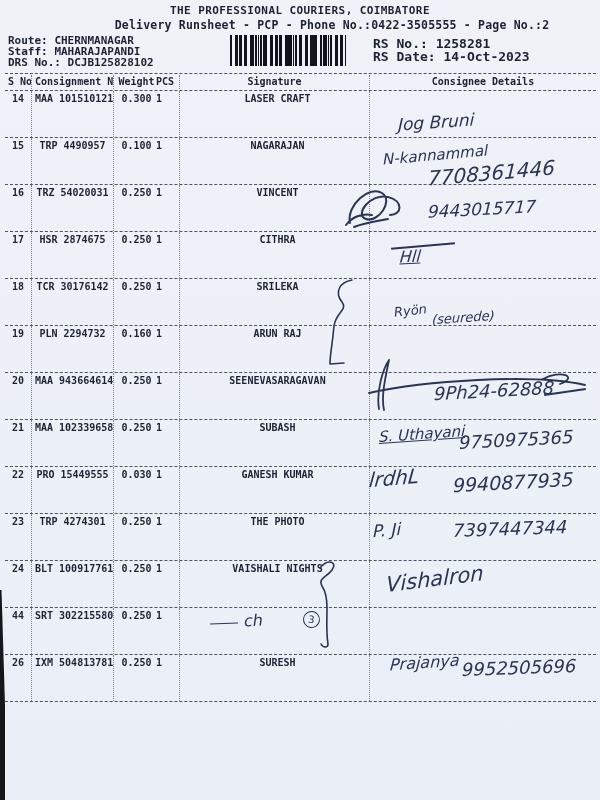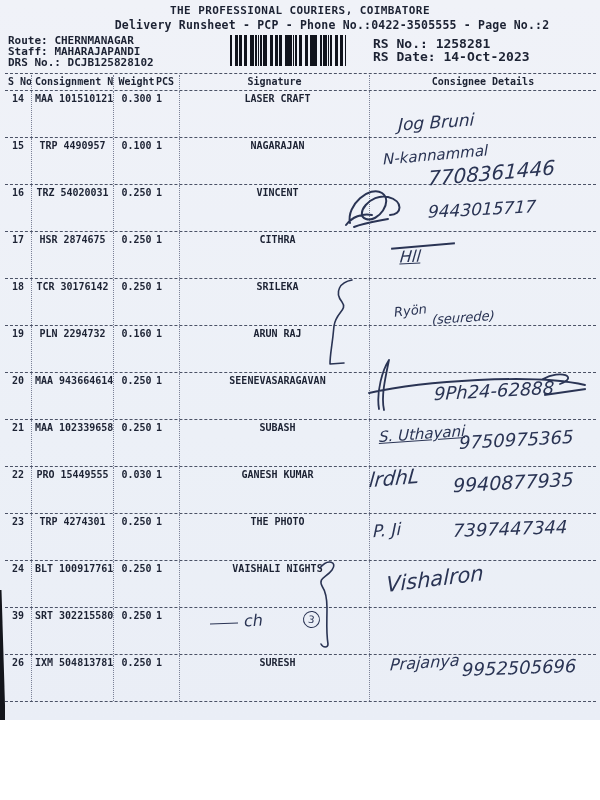--- a/index.html
+++ b/index.html
@@ -1,16 +1,16 @@
 <!DOCTYPE html>
 <html><head>
 <meta charset="utf-8">
 <style>
   html,body{margin:0;padding:0;background:#ffffff;}
-  .page{position:relative;width:600px;height:720px;overflow:hidden;
+  .page{position:relative;width:600px;height:800px;overflow:hidden;
         background:linear-gradient(180deg,#f0f2f8 0%,#ecf0f7 60%,#eaeef6 100%);
         font-family:"DejaVu Sans Mono","Liberation Mono",monospace;
         font-weight:bold;color:#1c2233;}
   
   .title{position:absolute;top:4px;left:0;width:100%;text-align:center;
          font-size:11px;letter-spacing:.4px;}
   .subtitle{position:absolute;top:18px;left:0;width:100%;text-align:center;
          font-size:11.5px;letter-spacing:.2px;margin-left:32px;}
   .meta-left{position:absolute;left:8px;top:35px;font-size:11px;line-height:11px;white-space:pre;}
   .meta-right{position:absolute;left:373px;top:37px;font-size:13px;line-height:13px;white-space:pre;}
@@ -208,21 +208,21 @@
       <div class="c b">BLT 100917761</div>
       <div class="c b wp">
         <span class="w">0.250</span>
         <span>1</span>
       </div>
       <div class="c b consignee">VAISHALI NIGHTS</div>
       <div class="c b"></div>
     </div>
 
     <div class="trow">
-      <div class="c">39</div>
+      <div class="c">44</div>
       <div class="c b">SRT 302215580</div>
       <div class="c b wp">
         <span class="w">0.250</span>
         <span>1</span>
       </div>
       <div class="c b consignee"></div>
       <div class="c b"></div>
     </div>
 
     <div class="trow">

